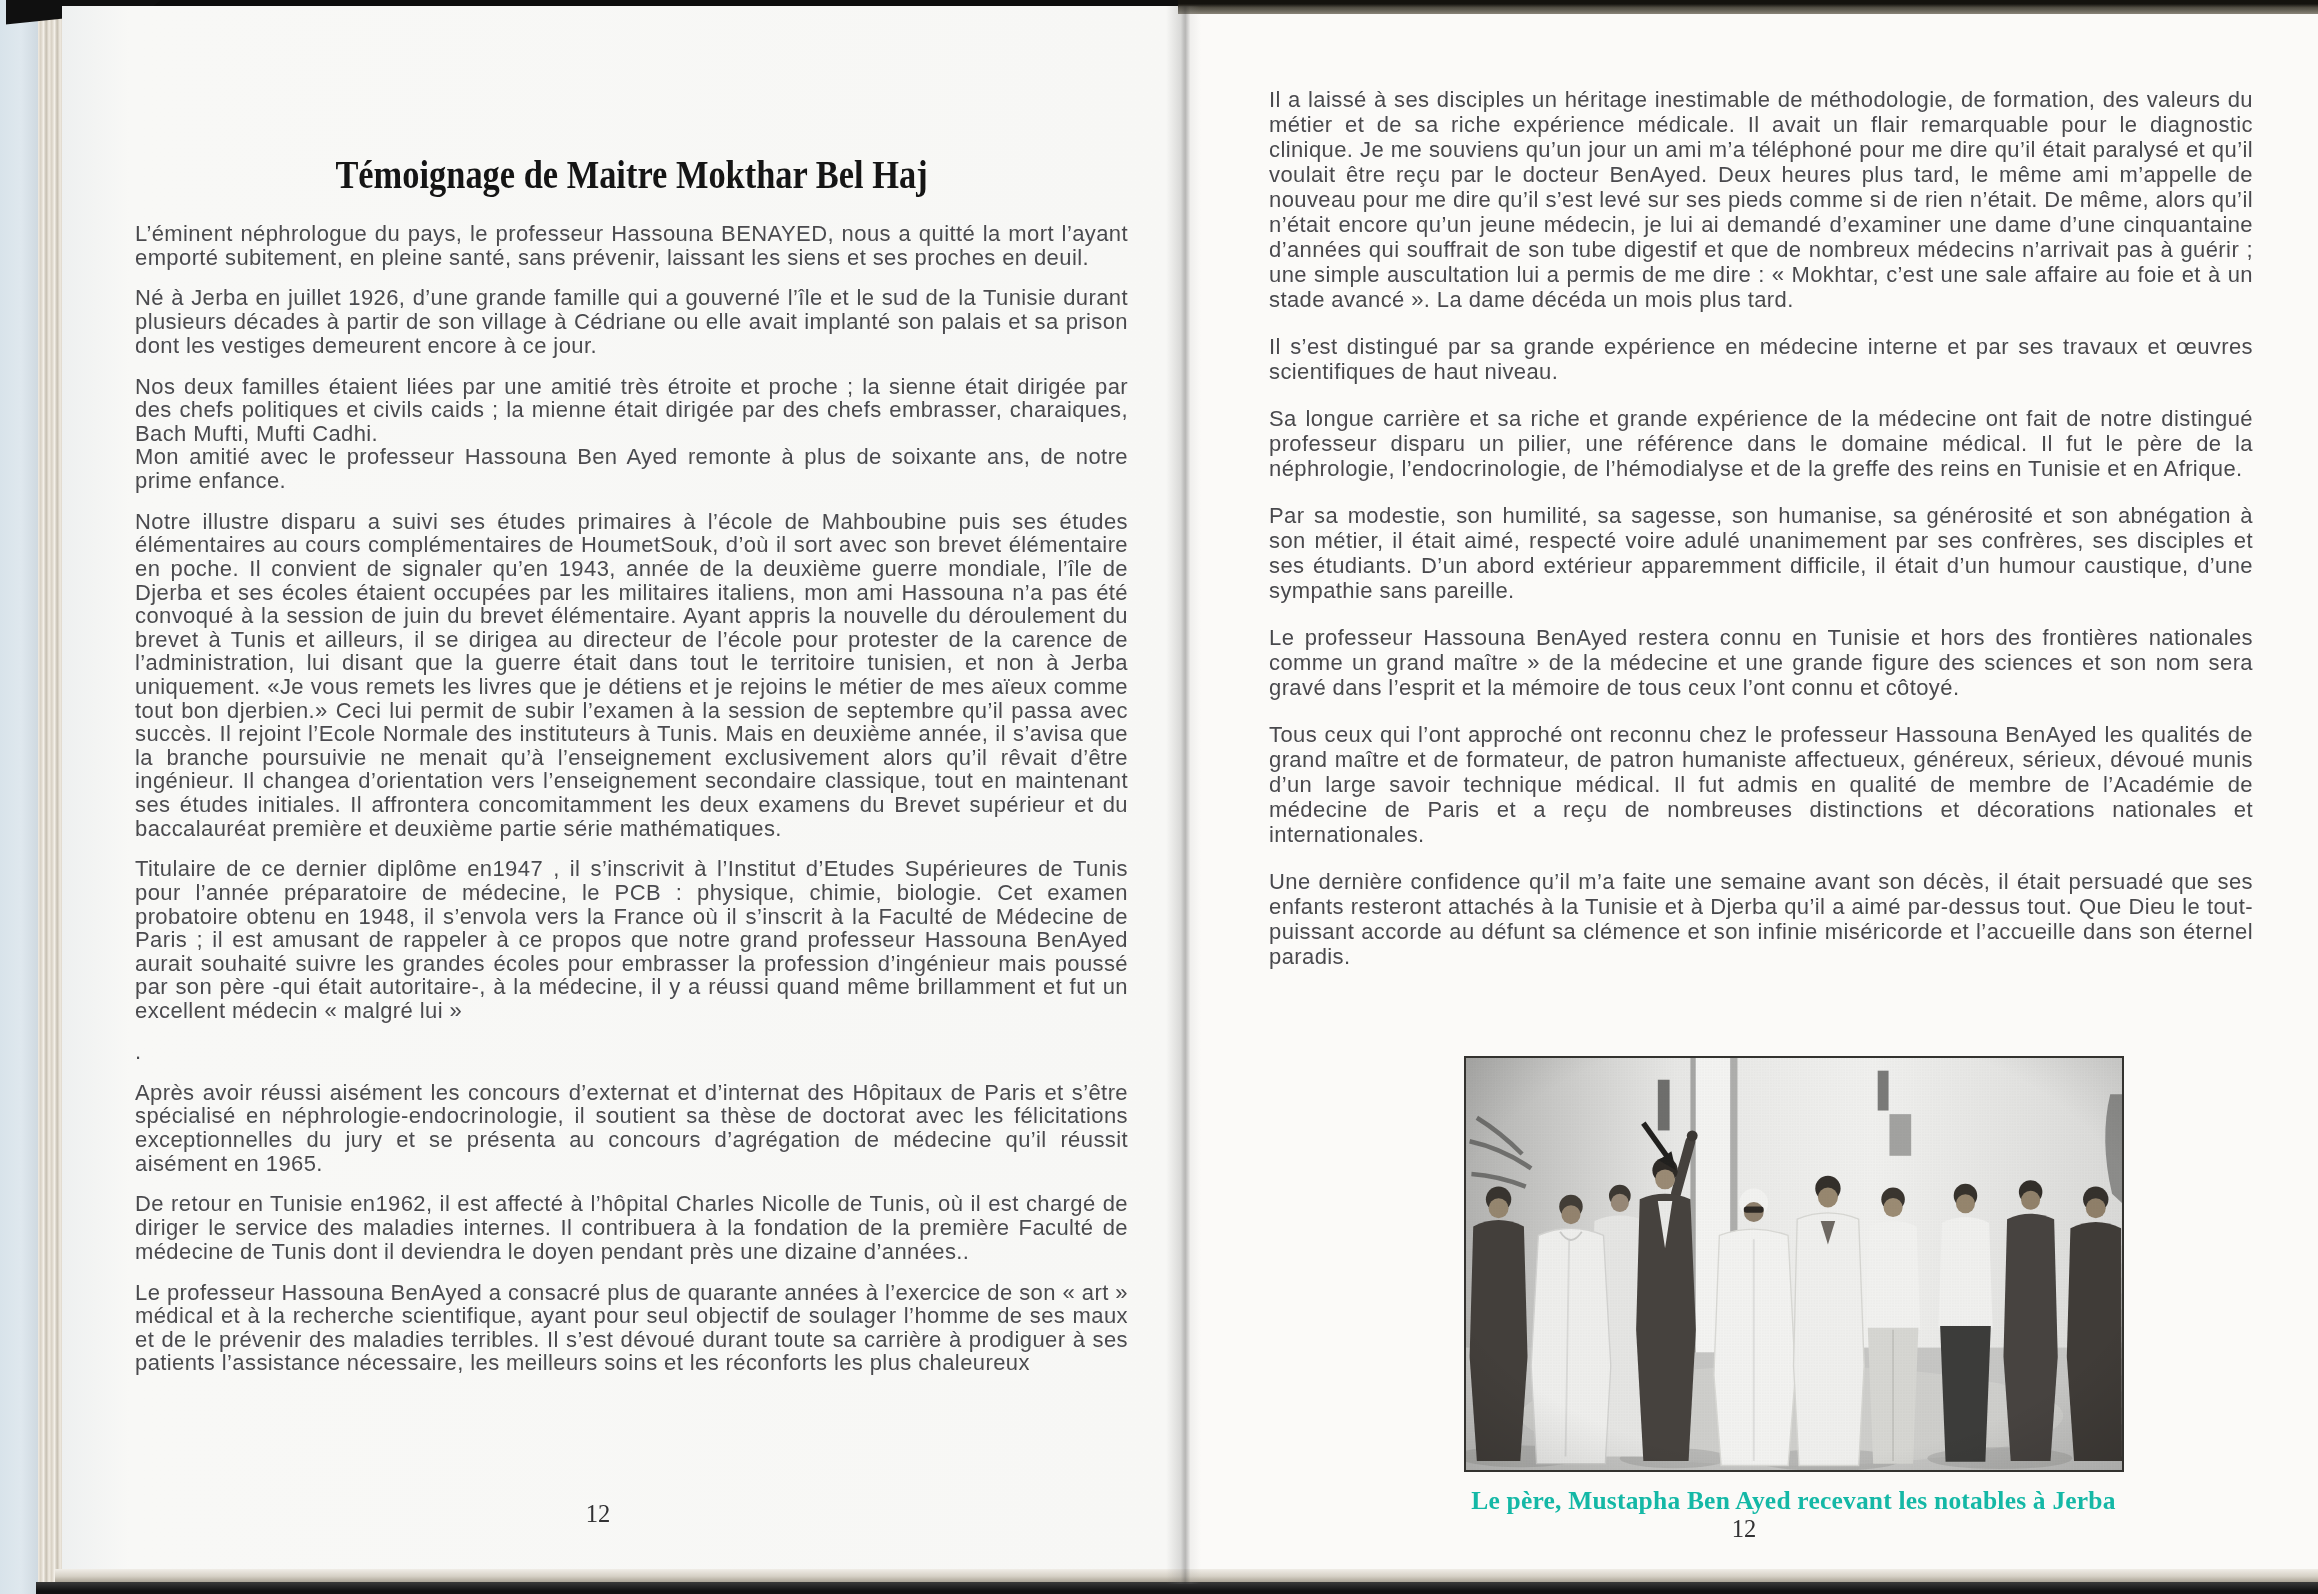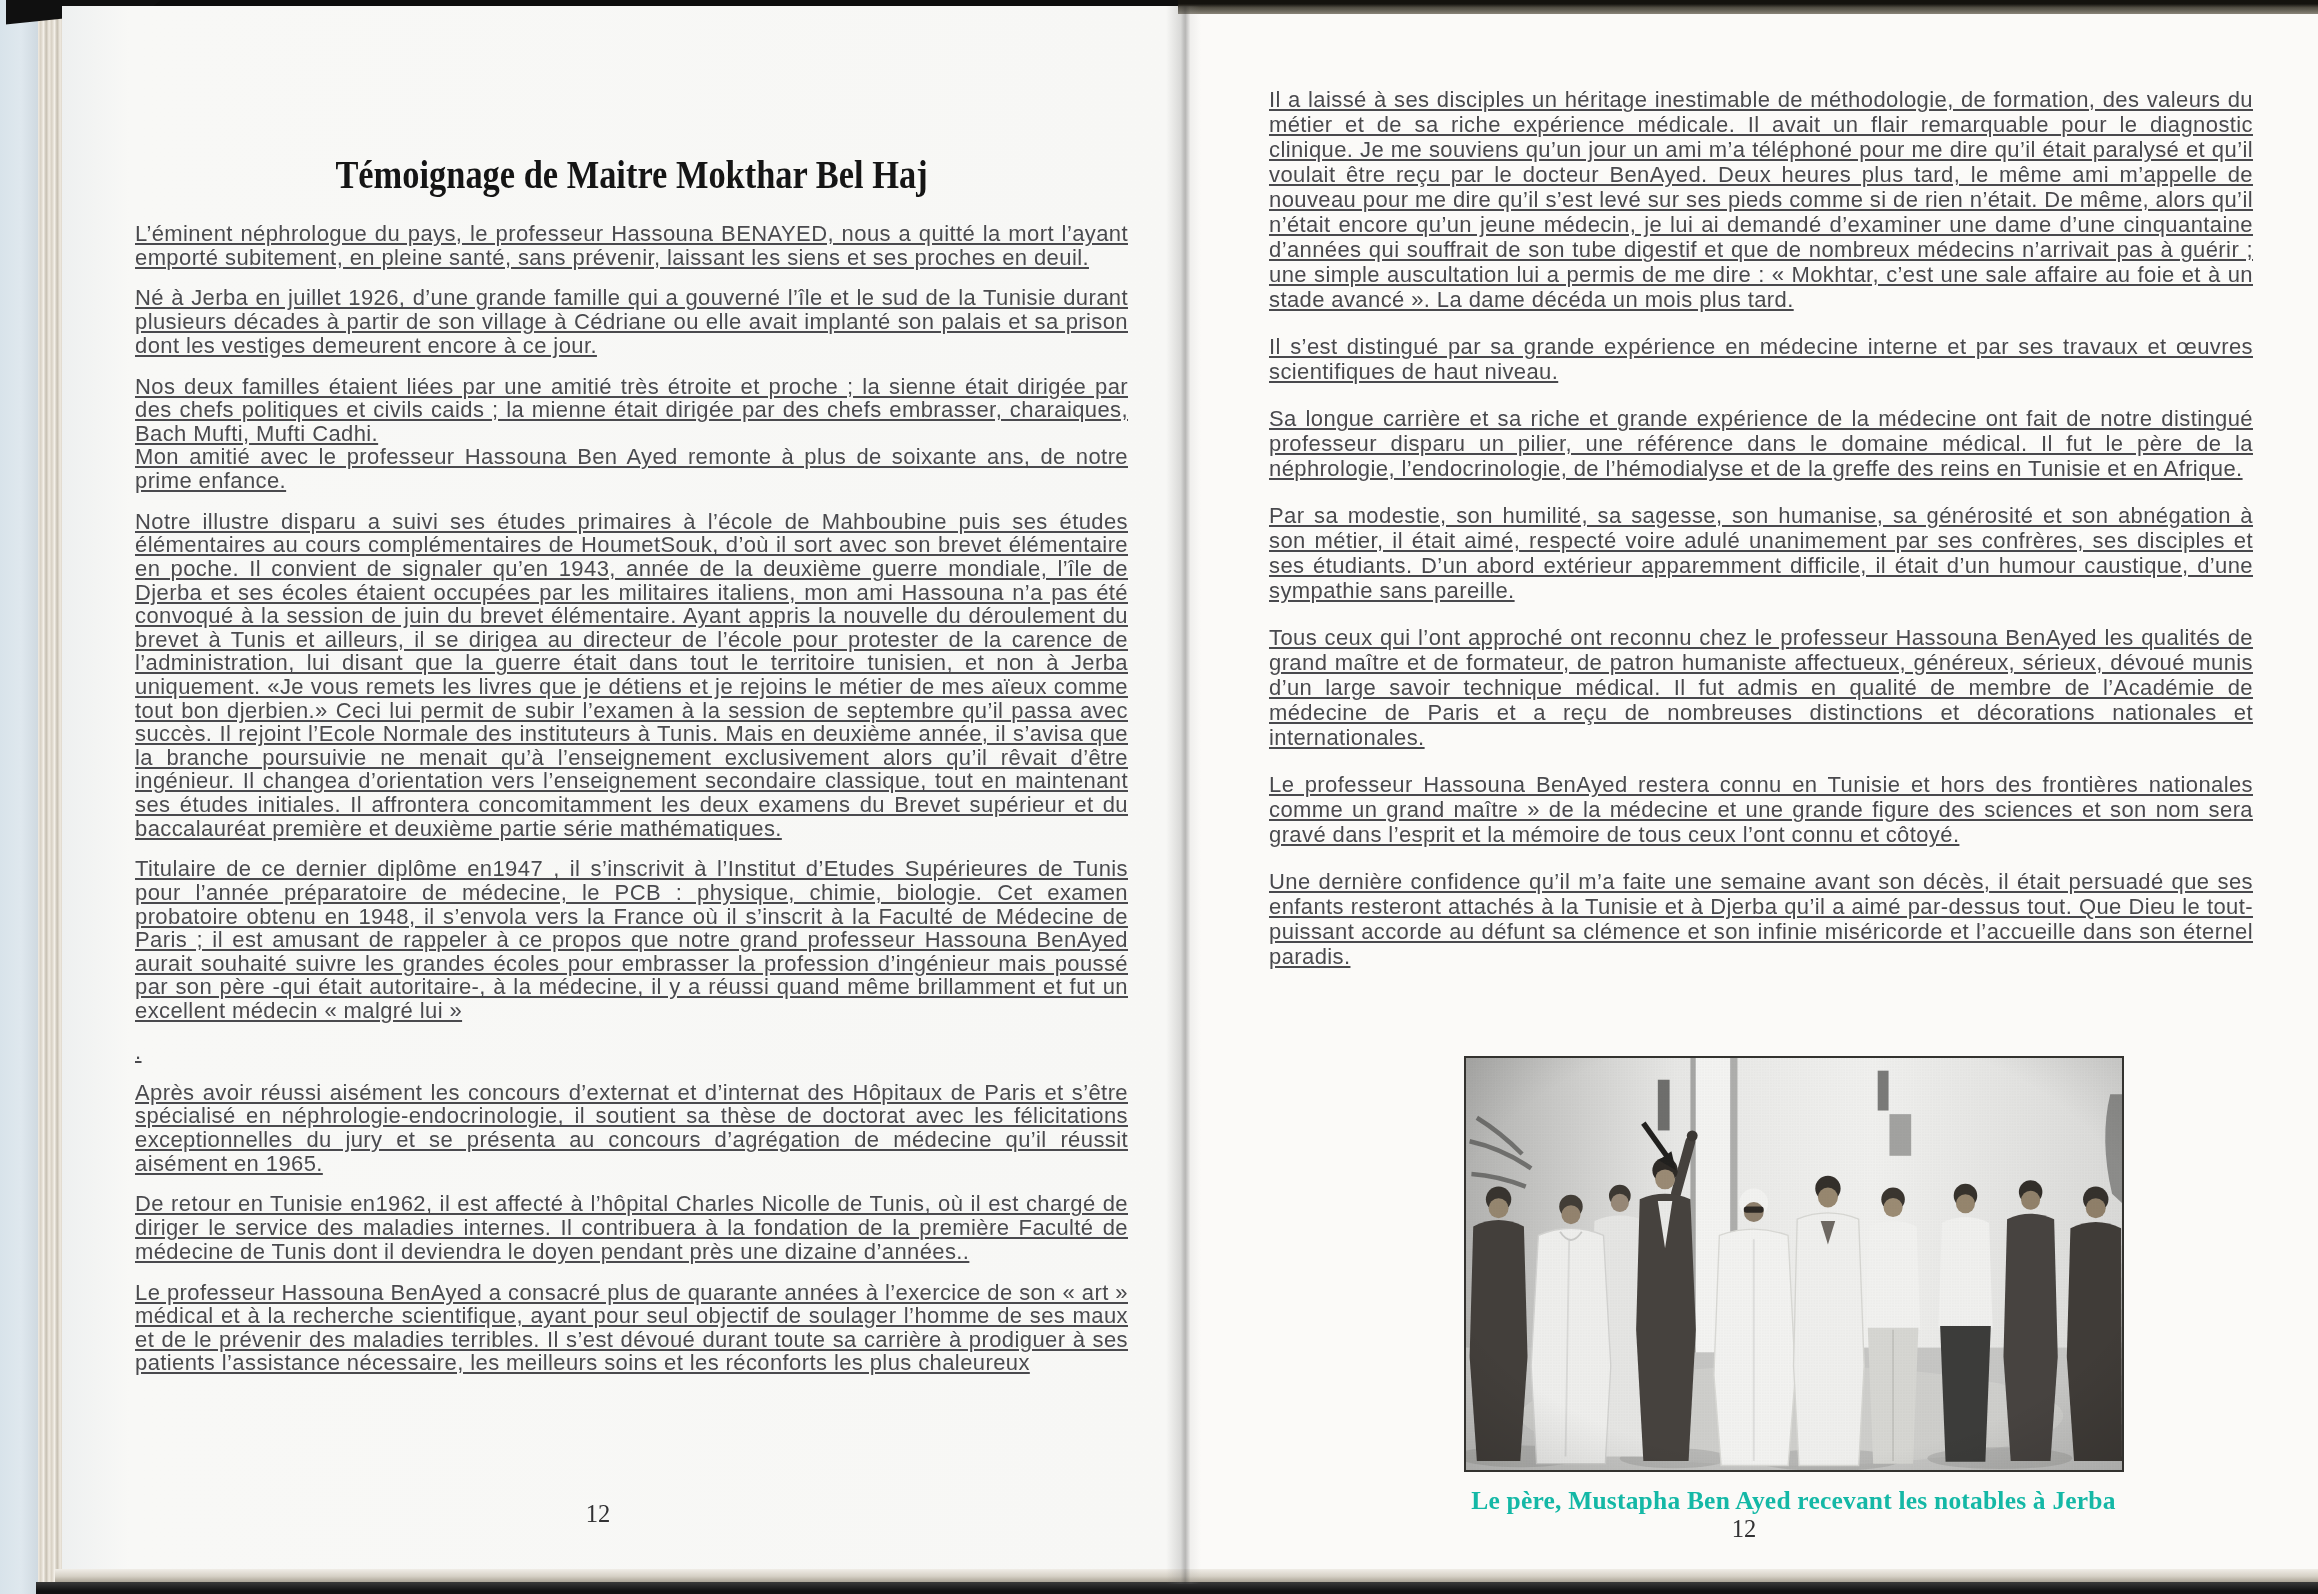--- a/index.html
+++ b/index.html
@@ -32,21 +32,21 @@
   
   .title{
     position:absolute;left:135px;top:127px;width:993px;z-index:4;
     text-align:center;font-family:"Liberation Serif",serif;font-weight:bold;
     font-size:37px;color:#151515;transform:scaleX(.93) scaleY(1.06);transform-origin:center top;
     letter-spacing:0px;
   }
   .col{position:absolute;z-index:4;text-align:justify;color:#4a4a4e;}
   .col-left{left:135px;top:222px;width:993px;font-size:22px;line-height:23.6px;letter-spacing:0.4px;}
   .col-right{left:1269px;top:87px;width:984px;font-size:22px;line-height:25px;letter-spacing:0.4px;color:#49494d;}
-  .col p{margin:0 0 17.3px 0;text-decoration:underline;}
+  .col p{margin:0 0 17.3px 0;}
   .col-right p{margin:0 0 22px 0;}
   .p-nogap{margin-bottom:0 !important;}
   .p-dot{margin:0 0 17.3px 0;}
 
   
   .photo-frame{position:absolute;left:1464px;top:1056px;width:660px;height:416px;z-index:4;
     border:2.7px solid #33322f;background:#c9c9c7;box-sizing:border-box;}
   .photo-frame svg{display:block;width:100%;height:100%;}
   .photo-caption{
     position:absolute;left:1449px;top:1486px;width:689px;z-index:4;text-align:center;
@@ -85,22 +85,22 @@
     <p>Après avoir réussi aisément les concours d’externat et d’internat des Hôpitaux de Paris et s’être spécialisé en néphrologie-endocrinologie, il soutient sa thèse de doctorat avec les félicitations exceptionnelles du jury et se présenta au concours d’agrégation de médecine qu’il réussit aisément en 1965.</p>
     <p>De retour en Tunisie en1962, il est affecté à l’hôpital Charles Nicolle de Tunis, où il est chargé de diriger le service des maladies internes. Il contribuera à la fondation de la première Faculté de médecine de Tunis dont il deviendra le doyen pendant près une dizaine d’années..</p>
     <p>Le professeur Hassouna BenAyed a consacré plus de quarante années à l’exercice de son « art » médical et à la recherche scientifique, ayant pour seul objectif de soulager l’homme de ses maux et de le prévenir des maladies terribles. Il s’est dévoué durant toute sa carrière à prodiguer à ses patients l’assistance nécessaire, les meilleurs soins et les réconforts les plus chaleureux</p>
   </div>
 
   <div class="col col-right">
     <p>Il a laissé à ses disciples un héritage inestimable de méthodologie, de formation, des valeurs du métier et de sa riche expérience médicale. Il avait un flair remarquable pour le diagnostic clinique. Je me souviens qu’un jour un ami m’a téléphoné pour me dire qu’il était paralysé et qu’il voulait être reçu par le docteur BenAyed. Deux heures plus tard, le même ami m’appelle de nouveau pour me dire qu’il s’est levé sur ses pieds comme si de rien n’était. De même, alors qu’il n’était encore qu’un jeune médecin, je lui ai demandé d’examiner une dame d’une cinquantaine d’années qui souffrait de son tube digestif et que de nombreux médecins n’arrivait pas à guérir ; une simple auscultation lui a permis de me dire : « Mokhtar, c’est une sale affaire au foie et à un stade avancé ». La dame décéda un mois plus tard.</p>
     <p>Il s’est distingué par sa grande expérience en médecine interne et par ses travaux et œuvres scientifiques de haut niveau.</p>
     <p>Sa longue carrière et sa riche et grande expérience de la médecine ont fait de notre distingué professeur disparu un pilier, une référence dans le domaine médical. Il fut le père de la néphrologie, l’endocrinologie, de l’hémodialyse et de la greffe des reins en Tunisie et en Afrique.</p>
     <p>Par sa modestie, son humilité, sa sagesse, son humanise, sa générosité et son abnégation à son métier, il était aimé, respecté voire adulé unanimement par ses confrères, ses disciples et ses étudiants. D’un abord extérieur apparemment difficile, il était d’un humour caustique, d’une sympathie sans pareille.</p>
+    <p>Le professeur Hassouna BenAyed restera connu en Tunisie et hors des frontières nationales comme un grand maître » de la médecine et une grande figure des sciences et son nom sera gravé dans l’esprit et la mémoire de tous ceux l’ont connu et côtoyé.</p>
     <p>Tous ceux qui l’ont approché ont reconnu chez le professeur Hassouna BenAyed les qualités de grand maître et de formateur, de patron humaniste affectueux, généreux, sérieux, dévoué munis d’un large savoir technique médical. Il fut admis en qualité de membre de l’Académie de médecine de Paris et a reçu de nombreuses distinctions et décorations nationales et internationales.</p>
-    <p>Le professeur Hassouna BenAyed restera connu en Tunisie et hors des frontières nationales comme un grand maître » de la médecine et une grande figure des sciences et son nom sera gravé dans l’esprit et la mémoire de tous ceux l’ont connu et côtoyé.</p>
     <p>Une dernière confidence qu’il m’a faite une semaine avant son décès, il était persuadé que ses enfants resteront attachés à la Tunisie et à Djerba qu’il a aimé par-dessus tout. Que Dieu le tout-puissant accorde au défunt sa clémence et son infinie miséricorde et l’accueille dans son éternel paradis.</p>
   </div>
 
   <figure class="photo-frame" style="margin:0">
     <svg viewBox="0 0 725 455" preserveAspectRatio="none">
       <defs>
         <linearGradient id="wallGrad" x1="0" y1="0" x2="1" y2="0">
           <stop offset="0" stop-color="#b2b2b0"></stop>
           <stop offset="0.32" stop-color="#e7e7e5"></stop>
           <stop offset="0.62" stop-color="#f0f0ee"></stop>

